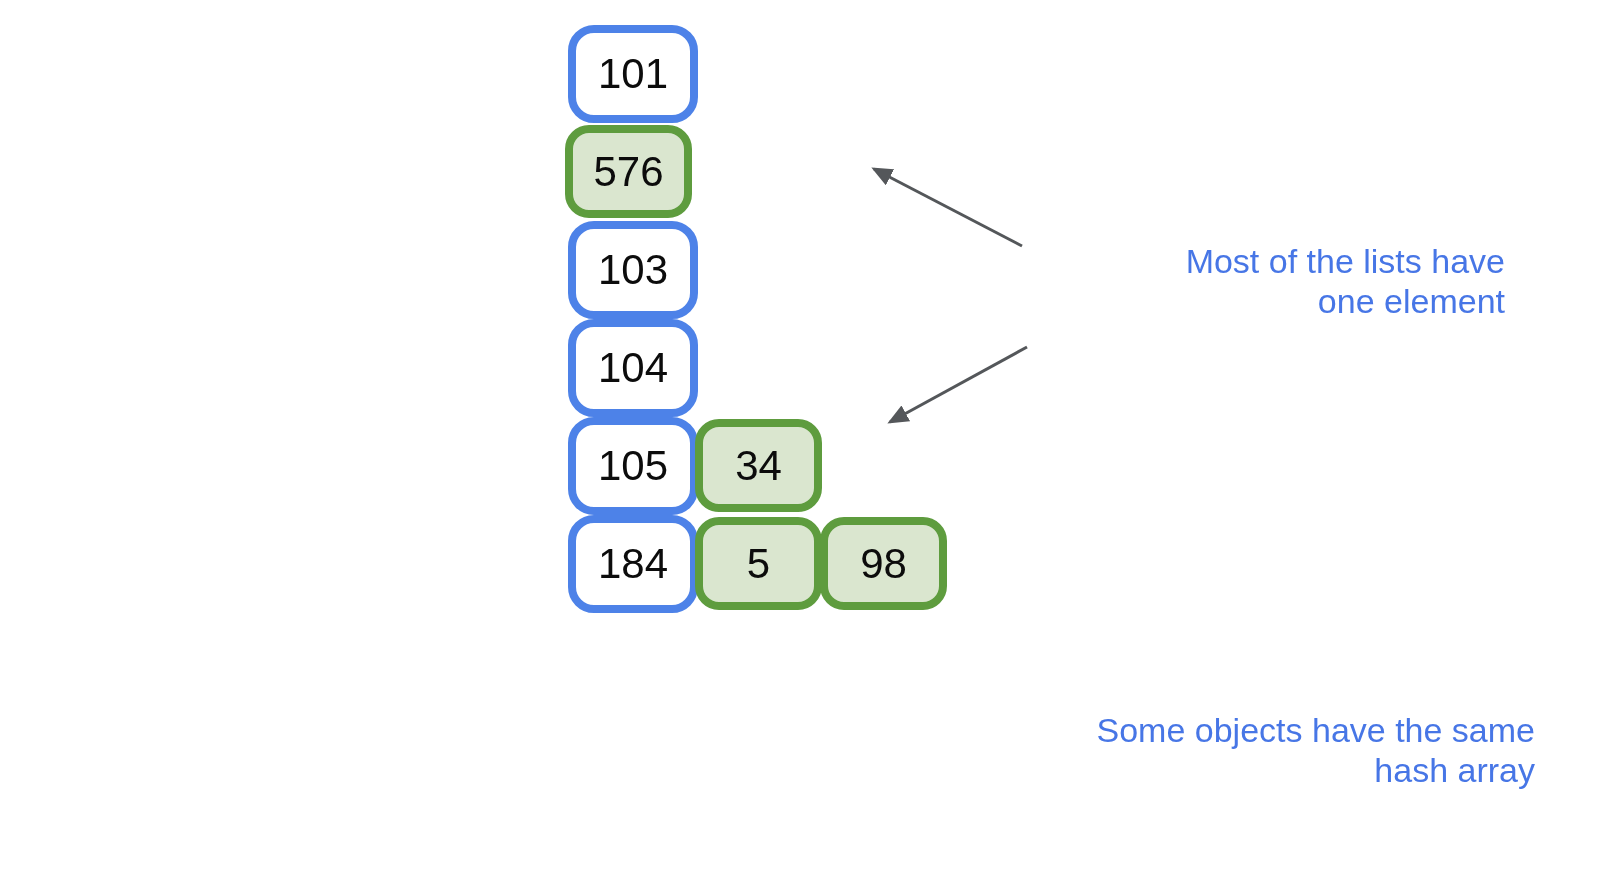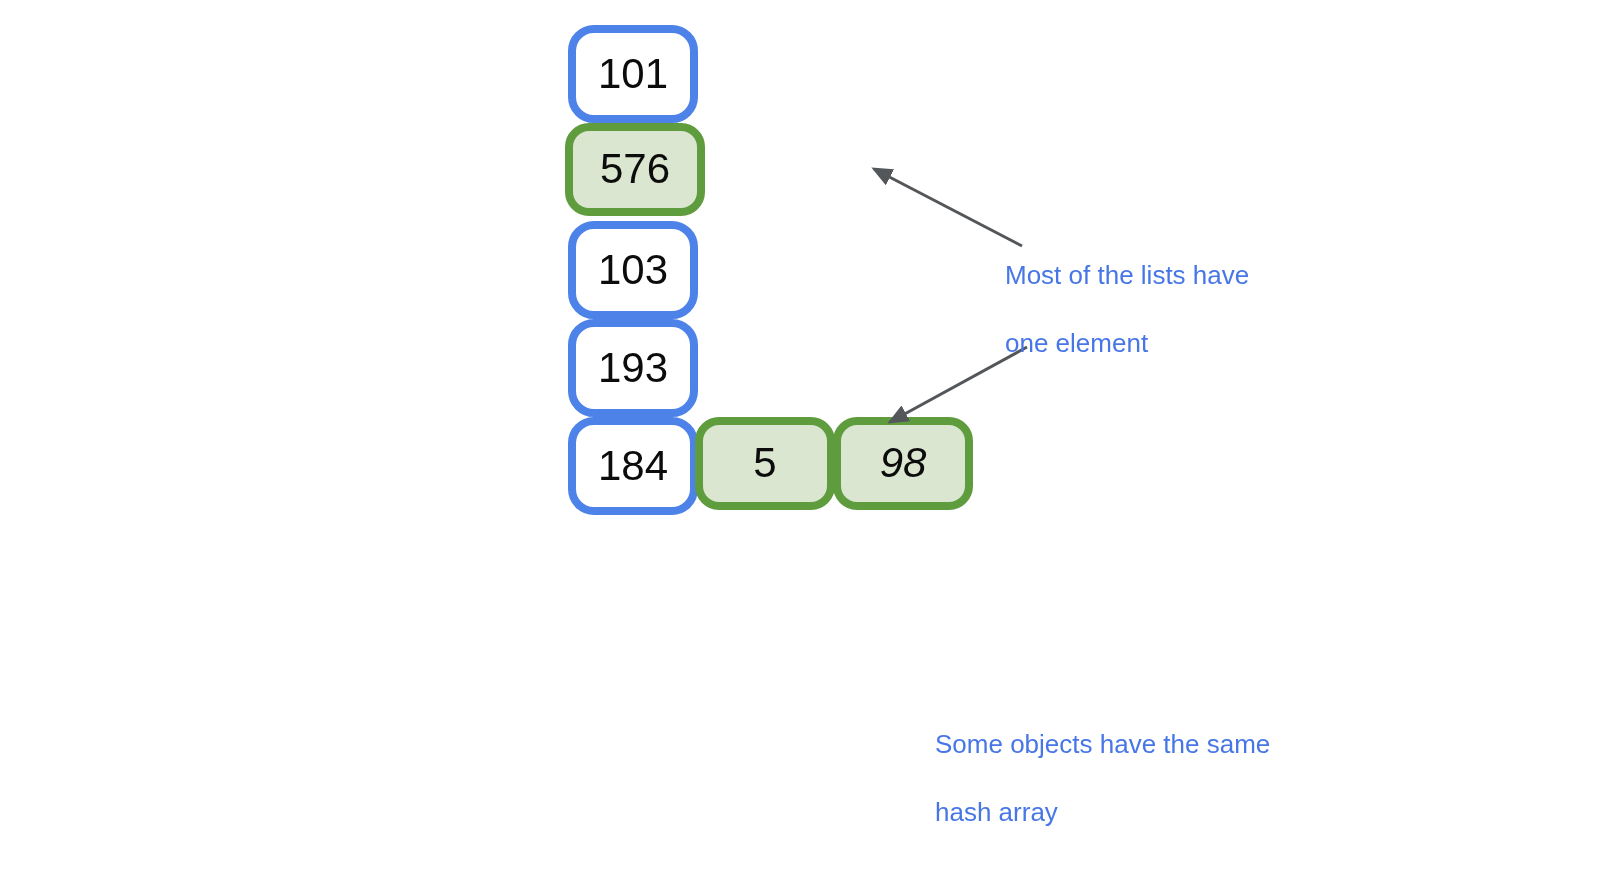--- a/index.html
+++ b/index.html
@@ -28,58 +28,58 @@
   
   .array-col {
     position: absolute;
     left: 568px; top: 25px;
     display: flex;
     flex-direction: column;
   }
   .row {
     display: flex;
     flex-direction: row;
-    align-items: center;
+    align-items: flex-end;
     height: 98px;
   }
   .slot {
     width: 130px; height: 98px;
     border: 8px solid var(--array-box-border);
     background: var(--array-box-fill);
     border-radius: 26px;
     display: flex;
     align-items: center;
     justify-content: center;
     font-size: 42px;
     color: var(--number-text);
     flex: none;
   }
   .bucket {
-    width: 140px; height: 93px;
+    width: 127px; height: 93px;
     border: 8px solid var(--bucket-border);
     background: var(--bucket-fill);
     border-radius: 24px;
     display: flex;
     align-items: center;
     justify-content: center;
     font-size: 42px;
     color: var(--number-text);
     flex: none;
     margin-left: -3px;
     transform: translateY(-3px);
   }
-  .bucket + .bucket { margin-left: -2px; font-style: italic; }
+  .bucket + .bucket { margin-left: -2px; }
 
   
   .caption {
     position: absolute;
     color: var(--caption-text);
-    font-size: 26px;
-    line-height: 68px;
-    text-align: left;
+    font-size: 34px;
+    line-height: 40px;
+    text-align: right;
     white-space: pre-line;
   }
   .caption.left   { left: 16px;  top: 294px; width: 440px; }
   .caption.rtop   { left: 1005px; top: 241px; width: 500px; }
   .caption.rbot   { left: 935px;  top: 710px; width: 600px; }
 
   
   .arrows {
     position: absolute;
     left: 0; top: 0;
@@ -107,23 +107,27 @@
 
     <div class="row">
       <div class="bucket">576</div>
     </div>
 
     <div class="row">
       <div class="slot">103</div>
     </div>
 
     <div class="row">
-      <div class="slot">193</div>
+      <div class="slot">104</div>
     </div>
 
+    <div class="row">
+      <div class="slot">105</div>
+      <div class="bucket">34</div>
+    </div>
 
 
 
     <div class="row">
       <div class="slot">184</div>
       <div class="bucket">5</div>
       <div class="bucket">98</div>
     </div>
 
   </div>

